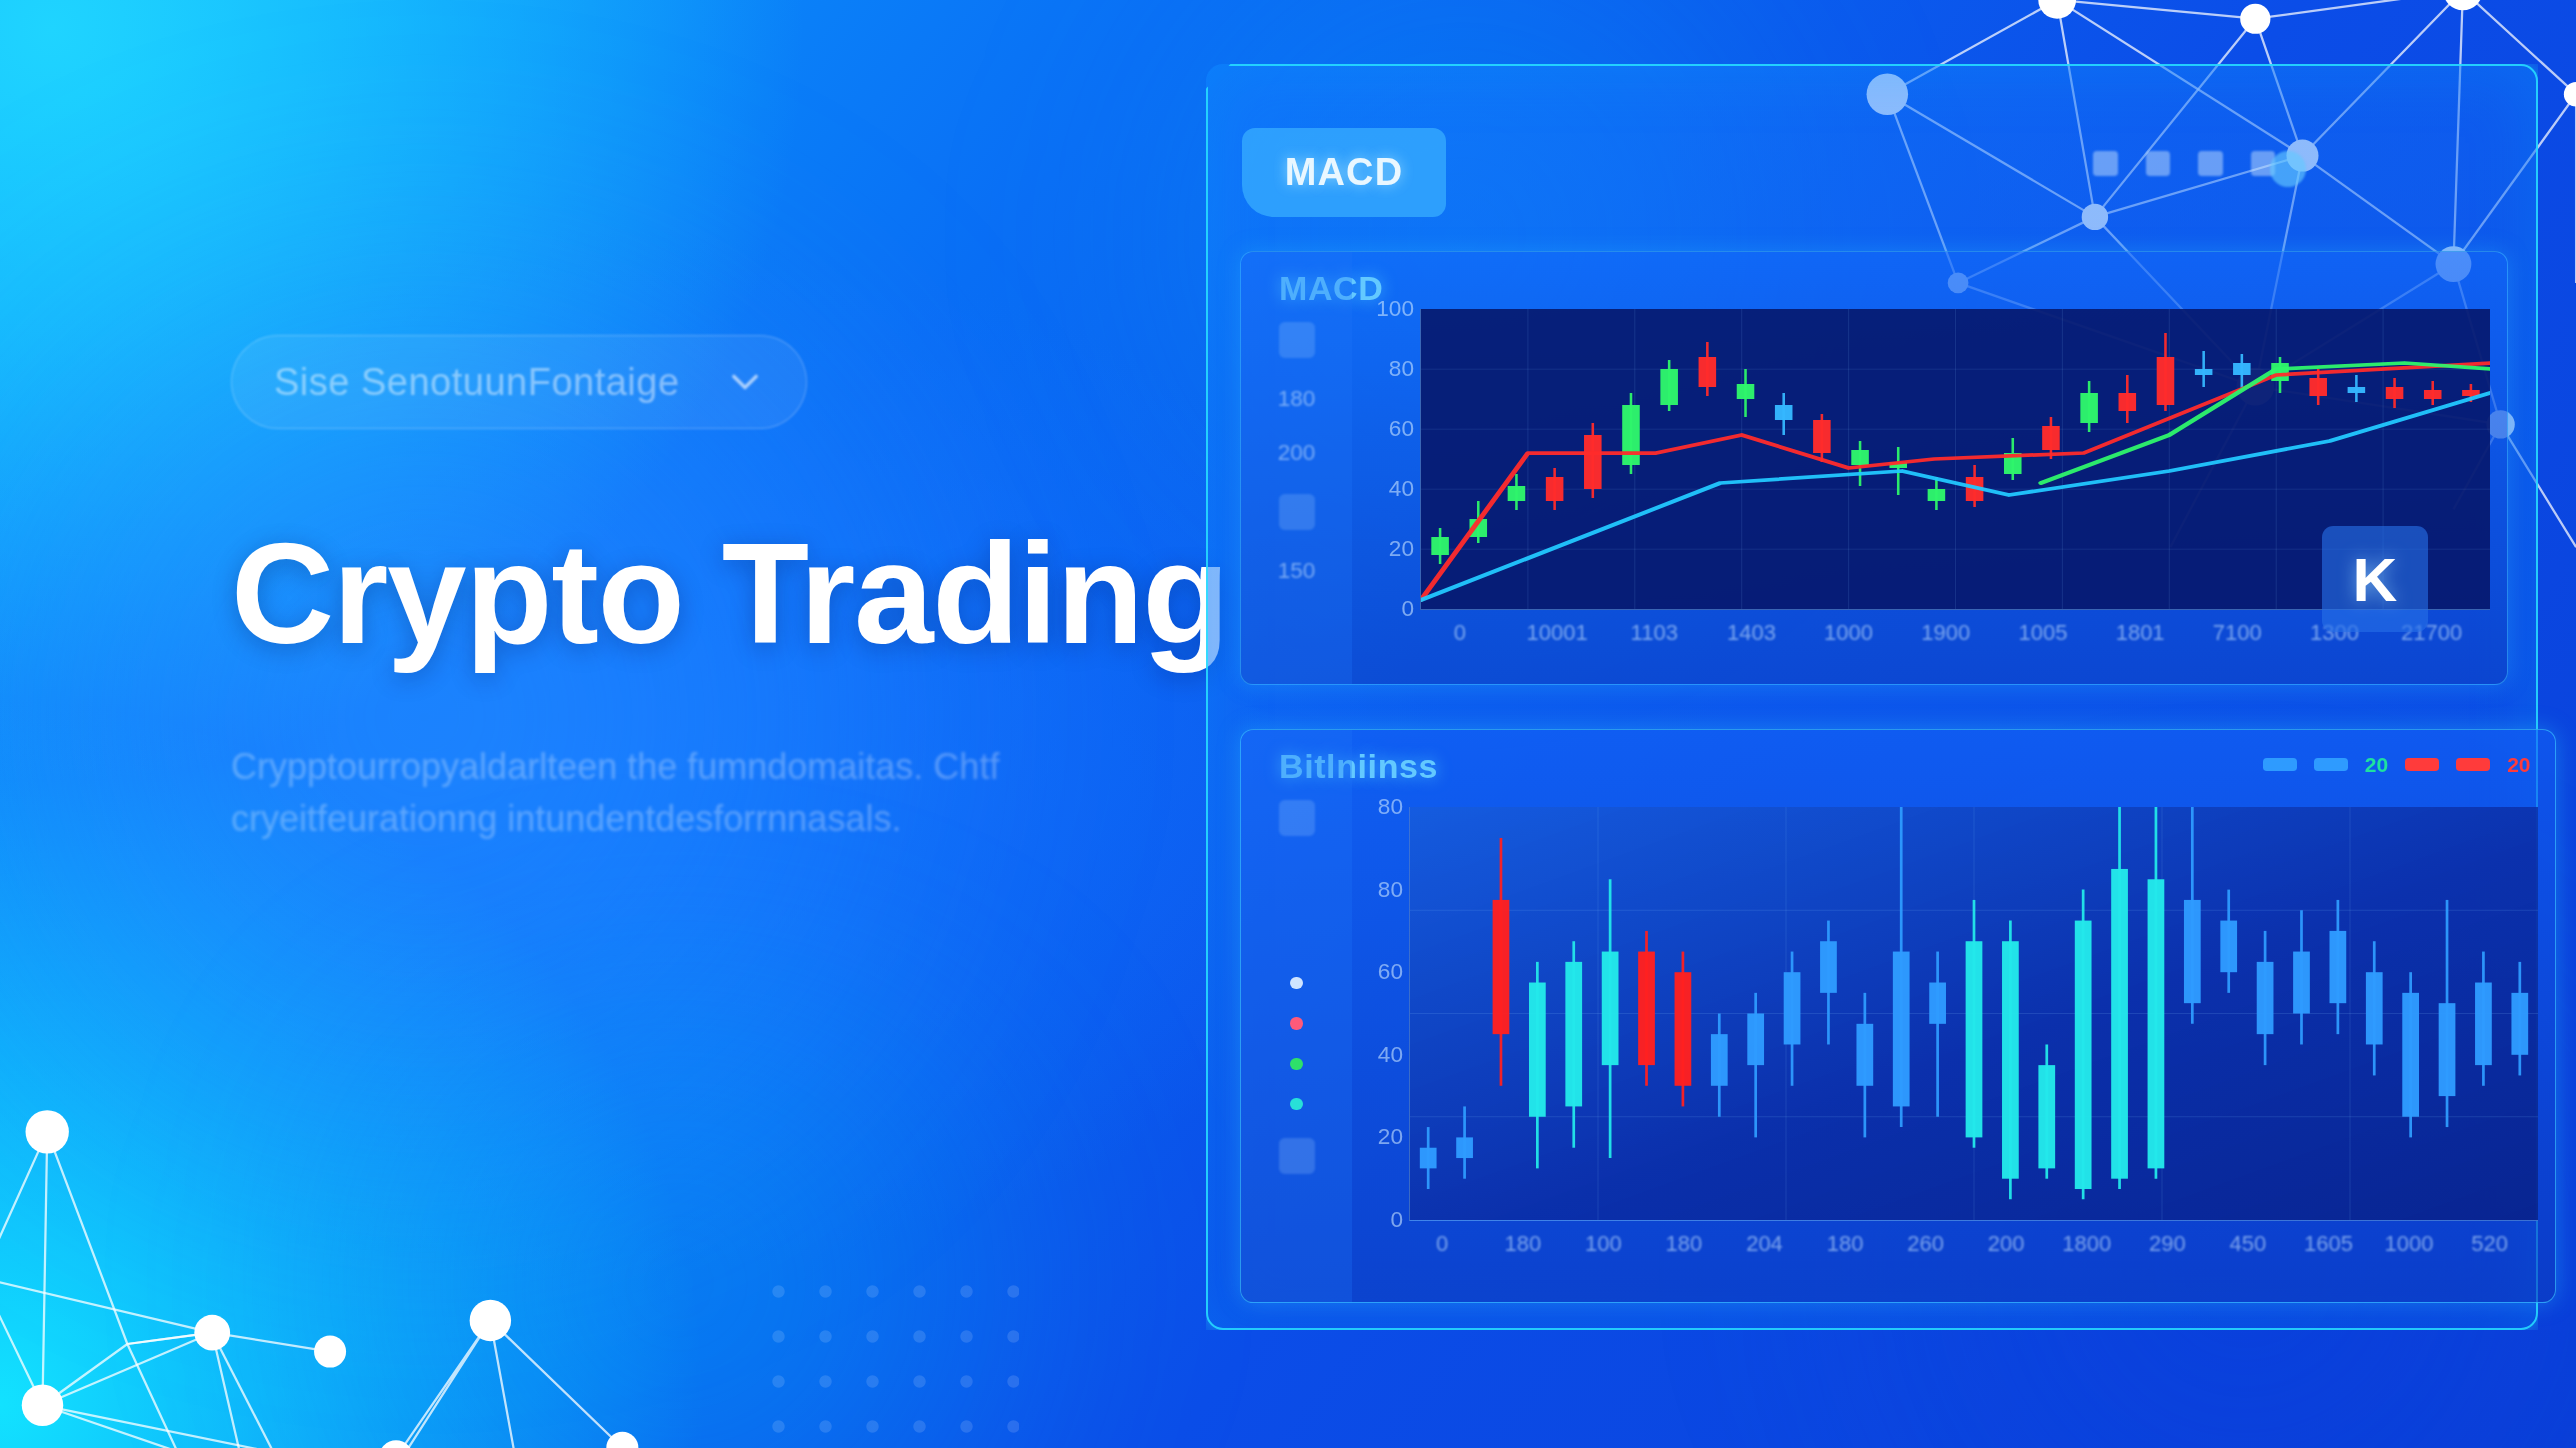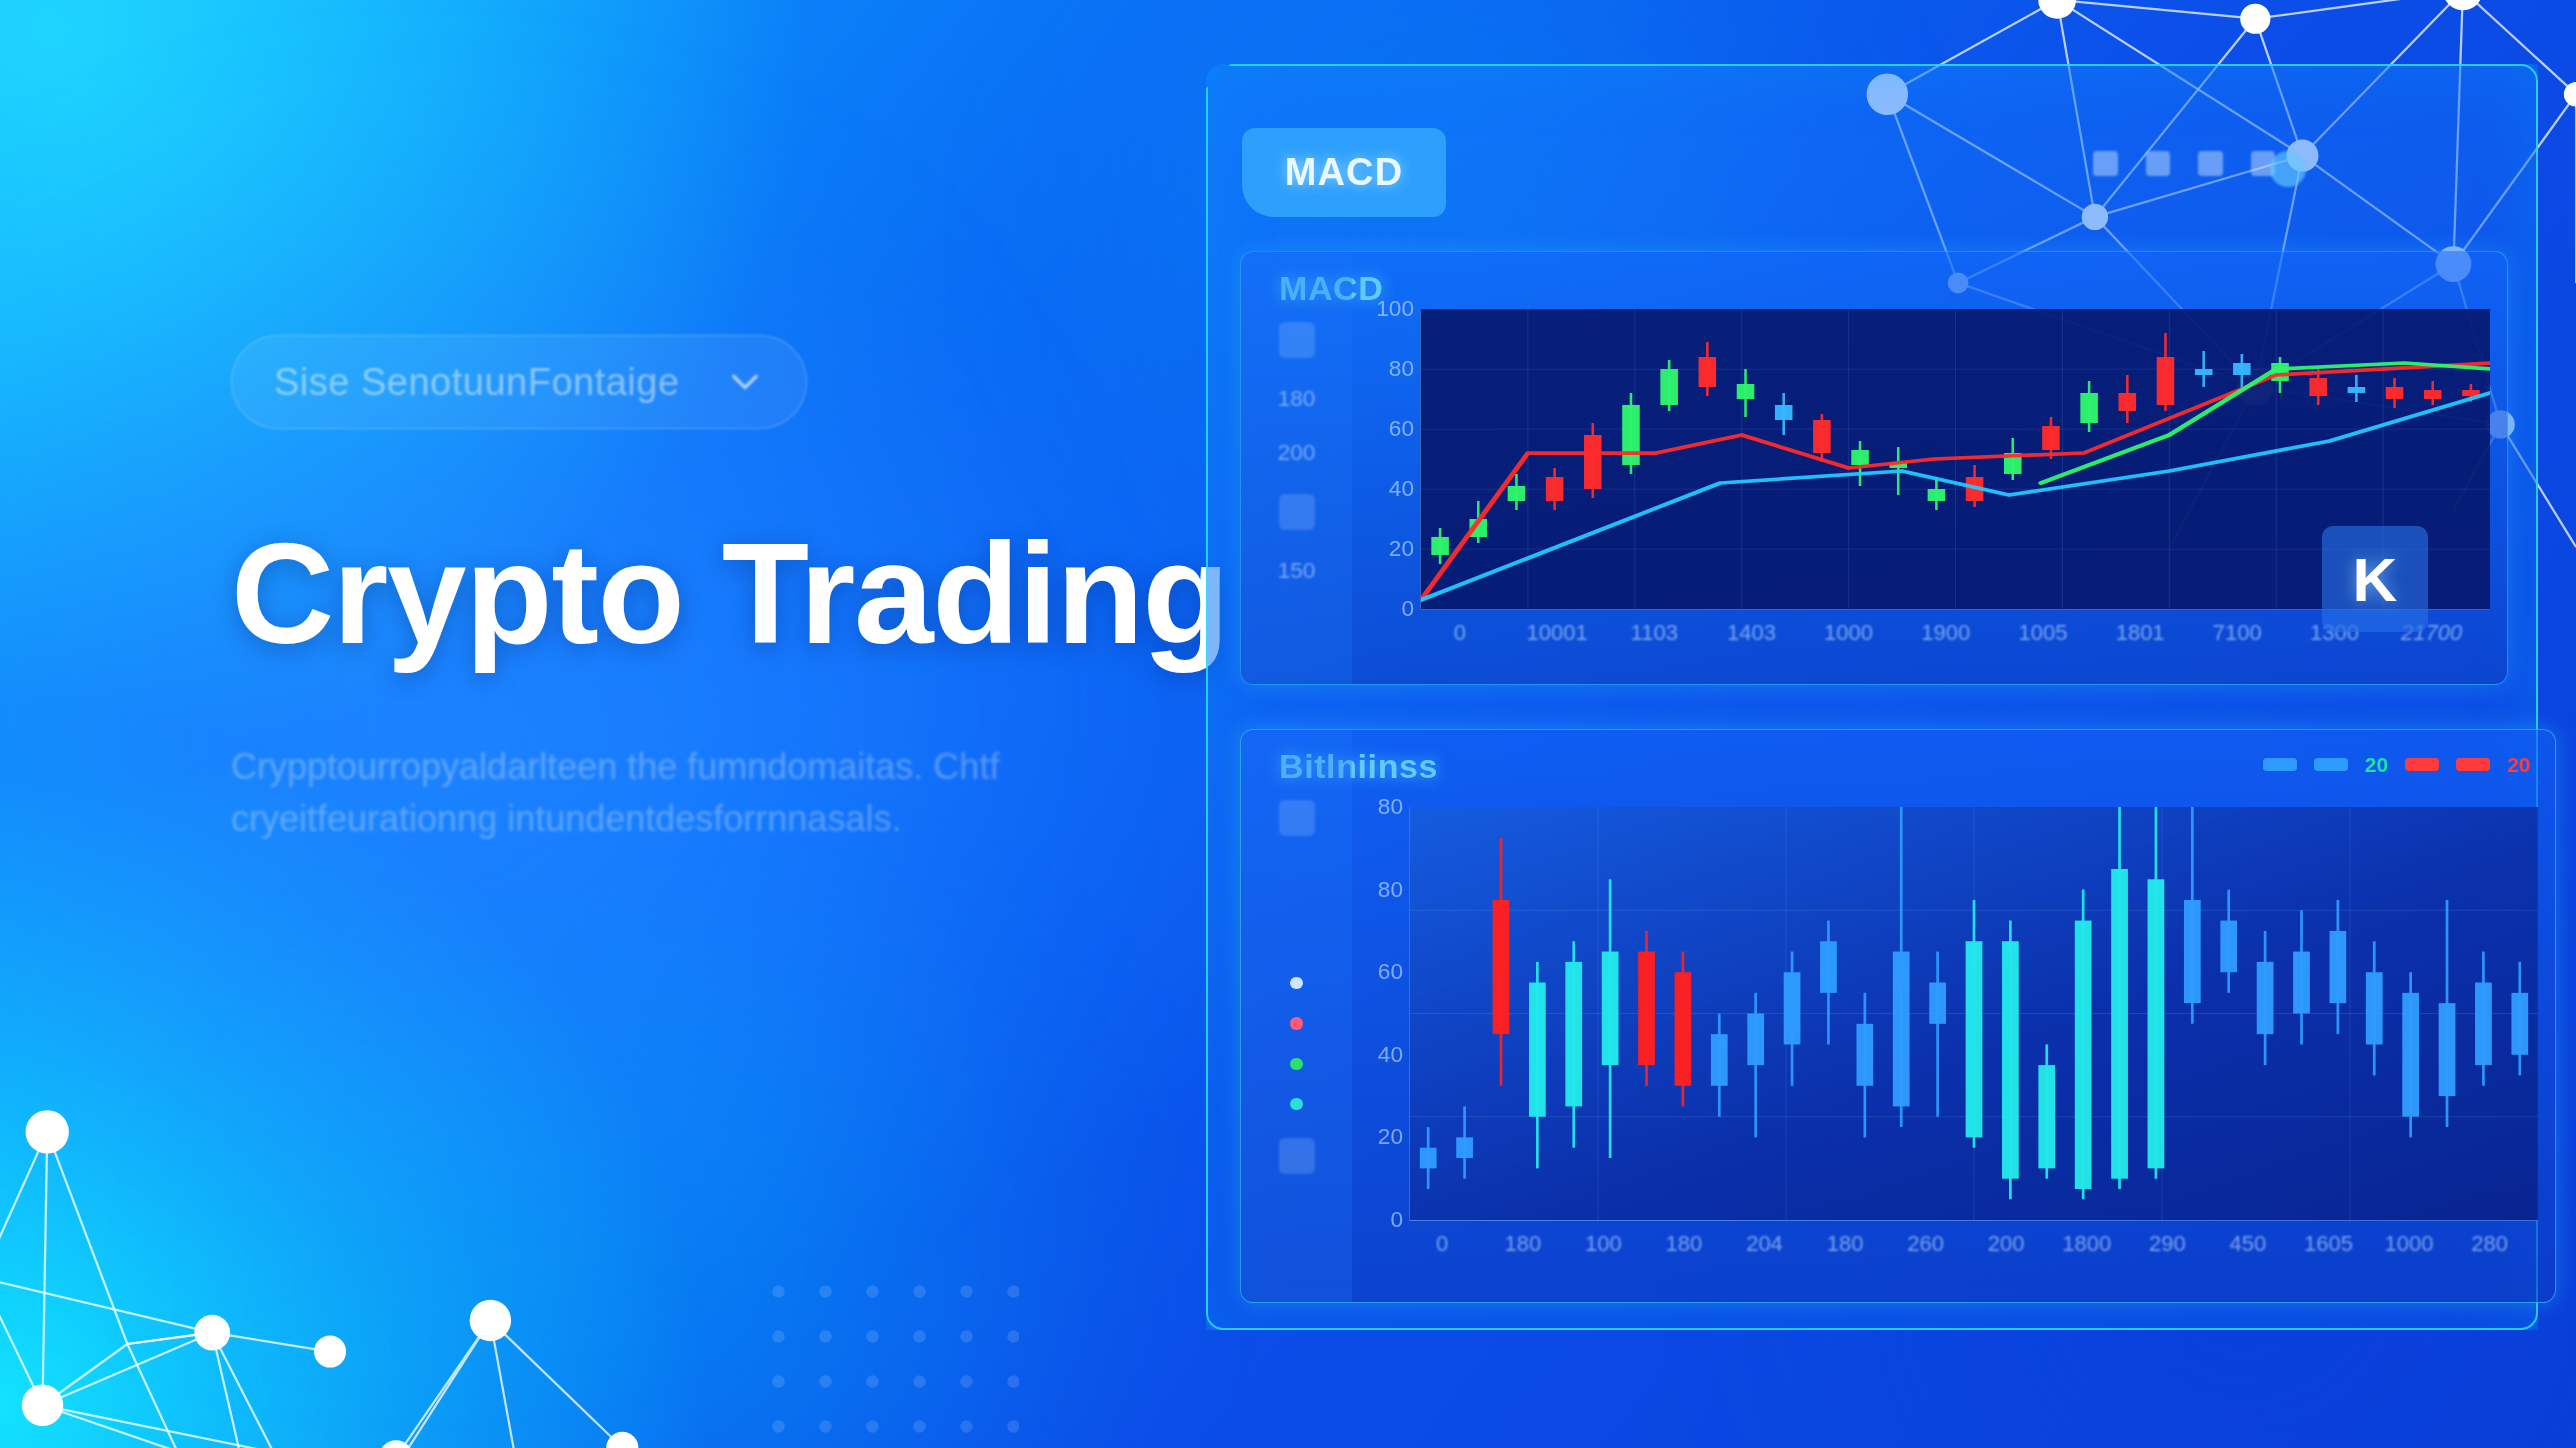--- a/index.html
+++ b/index.html
@@ -371,21 +371,21 @@
             <span class="xt" style="left: 3.63636%;">0</span>
             <span class="xt" style="left: 12.7273%;">10001</span>
             <span class="xt" style="left: 21.8182%;">1103</span>
             <span class="xt" style="left: 30.9091%;">1403</span>
             <span class="xt" style="left: 40%;">1000</span>
             <span class="xt" style="left: 49.0909%;">1900</span>
             <span class="xt" style="left: 58.1818%;">1005</span>
             <span class="xt" style="left: 67.2727%;">1801</span>
             <span class="xt" style="left: 76.3636%;">7100</span>
             <span class="xt" style="left: 85.4545%;">1300</span>
-            <span class="xt" style="left: 94.5455%; font-style: italic;">21700</span>
+            <span class="xt" style="left: 94.5455%;">21700</span>
           </div>
         <svg id="macd-svg" viewBox="0 0 1000 400" preserveAspectRatio="none" style="position:absolute;inset:0;width:100%;height:100%">
             <line x1="0" y1="80" x2="1000" y2="80" stroke="rgba(130,190,255,.16)" stroke-width="1"></line>
             <line x1="0" y1="160" x2="1000" y2="160" stroke="rgba(130,190,255,.16)" stroke-width="1"></line>
             <line x1="0" y1="240" x2="1000" y2="240" stroke="rgba(130,190,255,.16)" stroke-width="1"></line>
             <line x1="0" y1="320" x2="1000" y2="320" stroke="rgba(130,190,255,.16)" stroke-width="1"></line>
             <line x1="100" y1="0" x2="100" y2="400" stroke="rgba(130,190,255,.13)" stroke-width="1"></line>
             <line x1="200" y1="0" x2="200" y2="400" stroke="rgba(130,190,255,.13)" stroke-width="1"></line>
             <line x1="300" y1="0" x2="300" y2="400" stroke="rgba(130,190,255,.13)" stroke-width="1"></line>
             <line x1="400" y1="0" x2="400" y2="400" stroke="rgba(130,190,255,.13)" stroke-width="1"></line>
@@ -498,21 +498,21 @@
             <span class="xt" style="left: 24.2857%;">180</span>
             <span class="xt" style="left: 31.4286%;">204</span>
             <span class="xt" style="left: 38.5714%;">180</span>
             <span class="xt" style="left: 45.7143%; text-align: center;">260</span>
             <span class="xt" style="left: 52.8571%;">200</span>
             <span class="xt" style="left: 60%;">1800</span>
             <span class="xt" style="left: 67.1429%;">290</span>
             <span class="xt" style="left: 74.2857%;">450</span>
             <span class="xt" style="left: 81.4286%;">1605</span>
             <span class="xt" style="left: 88.5714%;">1000</span>
-            <span class="xt" style="left: 95.7143%;">280</span>
+            <span class="xt" style="left: 95.7143%;">520</span>
           </div>
         <svg id="vol-svg" viewBox="0 0 1000 400" preserveAspectRatio="none" style="position:absolute;inset:0;width:100%;height:100%">
             <line x1="0" y1="100" x2="1000" y2="100" stroke="rgba(130,190,255,.16)" stroke-width="1"></line>
             <line x1="0" y1="200" x2="1000" y2="200" stroke="rgba(130,190,255,.16)" stroke-width="1"></line>
             <line x1="0" y1="300" x2="1000" y2="300" stroke="rgba(130,190,255,.16)" stroke-width="1"></line>
             <line x1="166.66666666666666" y1="0" x2="166.66666666666666" y2="400" stroke="rgba(130,190,255,.13)" stroke-width="1"></line>
             <line x1="333.3333333333333" y1="0" x2="333.3333333333333" y2="400" stroke="rgba(130,190,255,.13)" stroke-width="1"></line>
             <line x1="500" y1="0" x2="500" y2="400" stroke="rgba(130,190,255,.13)" stroke-width="1"></line>
             <line x1="666.6666666666666" y1="0" x2="666.6666666666666" y2="400" stroke="rgba(130,190,255,.13)" stroke-width="1"></line>
             <line x1="833.3333333333334" y1="0" x2="833.3333333333334" y2="400" stroke="rgba(130,190,255,.13)" stroke-width="1"></line>

